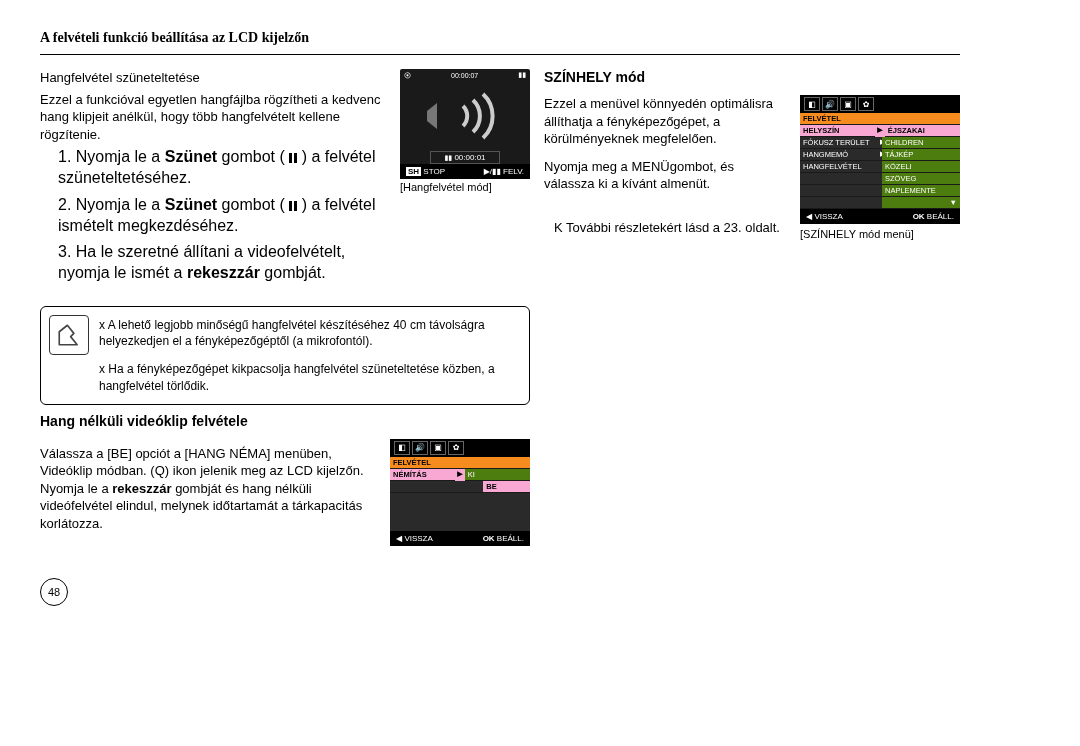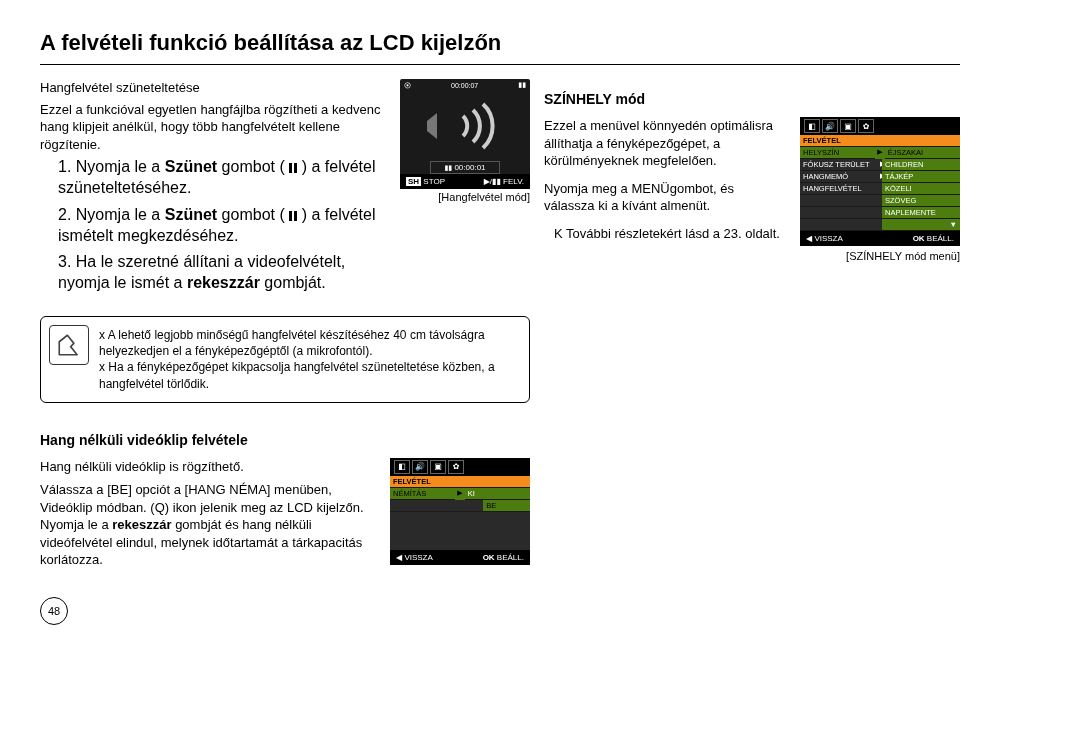--- a/index.html
+++ b/index.html
@@ -6,47 +6,48 @@
     font-family: Arial, Helvetica, sans-serif;
     font-size: 12px;
     color: #000;
     margin: 0;
     padding: 30px 40px 20px 40px;
     background: #fff;
     width: 1000px;
     box-sizing: border-box;
   }
   h1 {
-    font-size: 22px;
+    font-size: 14px;
     font-weight: bold;
     margin: 0 0 8px 0;
+    font-family: Liberation Serif, serif;
   }
   hr.title-rule {
     border: none;
     border-top: 1px solid #000;
     margin: 0 0 14px 0;
   }
   .columns {
     display: flex;
     gap: 14px;
   }
   .col-left { width: 490px; }
   .col-right { flex: 1; }
   .para { font-size: 13px; line-height: 1.35; margin-bottom: 4px; }
   .list-item { font-size: 16px; margin-left: 18px; margin-bottom: 6px; line-height: 1.3; }
   .bold { font-weight: bold; }
   .section-head {
     font-size: 14px;
     font-weight: bold;
-    margin-top: 29px;
+    margin-top: 8px;
     margin-bottom: 10px;
   }
   .caption {
     font-size: 11px;
-    text-align: right;
+    text-align: left;
     margin-top: 4px;
     white-space: nowrap;
   }
   
   .lcd {
     background: #1a1a1a;
     border-radius: 2px;
     color: #fff;
     font-size: 9px;
     box-sizing: border-box;
@@ -94,21 +95,21 @@
     overflow: hidden;
   }
   .menu-cell-r {
     background: #4d7c0f;
     border-bottom: 1px solid #1a1a1a;
     padding: 1px 3px;
     flex: 1;
     white-space: nowrap;
     overflow: hidden;
   }
-  .menu-cell-sel { background: #4d7c0f; color: #000; }
+  .menu-cell-sel { background: #f9a8d4; color: #000; font-weight: bold; }
   .menu-cell-head { background: #f68b1e; color: #000; font-weight: bold; }
   .arrow { font-size: 7px; }
   
   .note {
     border: 1px solid #000;
     border-radius: 6px;
     padding: 10px 12px 10px 58px;
     margin-top: 16px;
     position: relative;
     font-size: 12px;
@@ -126,21 +127,21 @@
   }
   .note-icon svg { width: 26px; height: 26px; }
   .pagenum {
     width: 26px; height: 26px;
     border: 1px solid #000;
     border-radius: 50%;
     display: flex;
     align-items: center;
     justify-content: center;
     font-size: 11px;
-    margin-top: 24px;
+    margin-top: 32px;
   }
   .flex-row { display: flex; gap: 14px; align-items: flex-start; }
   .sound-waves {
     display:flex; align-items:center; justify-content:center; height:70px; gap:10px;
   }
   .pause-icon { display:inline-flex; gap:2px; vertical-align:middle;}
   .pause-icon span{ width:3px;height:10px;background:#000;display:inline-block;}
   .icon-glyph { font-family: Arial; }
   .tri { font-size:8px; }
 </style>
@@ -206,29 +207,28 @@
         <div class="caption">[Hangfelvétel mód]</div>
       </div>
     </div>
 
     <div class="note">
       <div class="note-icon">
         <svg viewBox="0 0 32 32">
             <path d="M4 28 L4 12 L14 4 L22 14 L18 18 L26 28 Z" fill="none" stroke="#444" stroke-width="2" stroke-linejoin="round"></path>
           </svg>
       </div>
-      <div style="margin-bottom:0"><span>x</span> <span>A lehető legjobb minőségű hangfelvétel készítéséhez 40 cm távolságra helyezkedjen el a fényképezőgéptől (a mikrofontól).</span></div>
+      <div style="margin-bottom:12px"><span>x</span> <span>A lehető legjobb minőségű hangfelvétel készítéséhez 40 cm távolságra helyezkedjen el a fényképezőgéptől (a mikrofontól).</span></div>
       <div><span>x</span> <span>Ha a fényképezőgépet kikpacsolja hangfelvétel szüneteltetése közben, a hangfelvétel törlődik.</span></div>
     </div>
 
     <div class="section-head">Hang nélküli videóklip felvétele</div>
 
     <div class="flex-row">
       <div style="flex:1">
-        <div class="para">Hang nélküli videóklip is rögzíthető.</div>
         <div class="para" style="margin-top:6px">
           <span>Válassza a [BE] opciót a [HANG NÉMA] menüben, Videóklip módban. (</span><span class="icon-glyph">Q</span><span>) ikon jelenik meg az LCD kijelzőn. Nyomja le a </span><span class="bold">rekeszzár</span><span> gombját és hang nélküli videófelvétel elindul, melynek időtartamát a tárkapacitás korlátozza.</span>
         </div>
       </div>
       <div style="width:140px">
 
         <div class="lcd" style="width:140px">
           <div class="tabs">
             <span>◧</span>
             <span>🔊</span>
@@ -255,26 +255,26 @@
           </div>
         </div>
 
       </div>
     </div>
 
     <div class="pagenum">48</div>
   </div>
 
   <div class="col-right">
-    <div class="section-head" style="margin-top:12px">SZÍNHELY mód</div>
+    <div class="section-head" style="margin-top:0">SZÍNHELY mód</div>
     <div class="flex-row">
       <div style="flex:1">
         <div class="para">Ezzel a menüvel könnyedén optimálisra állíthatja a fényképezőgépet, a körülményeknek megfelelően.</div>
         <div class="para" style="margin-top:10px">Nyomja meg a MENÜgombot, és válassza ki a kívánt almenüt.</div>
-        <div class="para" style="margin-top:10px;margin-left:10px">
+        <div class="para" style="margin-top:26px;margin-left:10px">
           <span>K</span> <span>További részletekért lásd a 23. oldalt.</span>
         </div>
       </div>
       <div style="width:160px">
         <div class="lcd" style="width:160px">
           <div class="tabs">
             <span>◧</span>
             <span>🔊</span>
             <span>▣</span>
             <span>✿</span>

